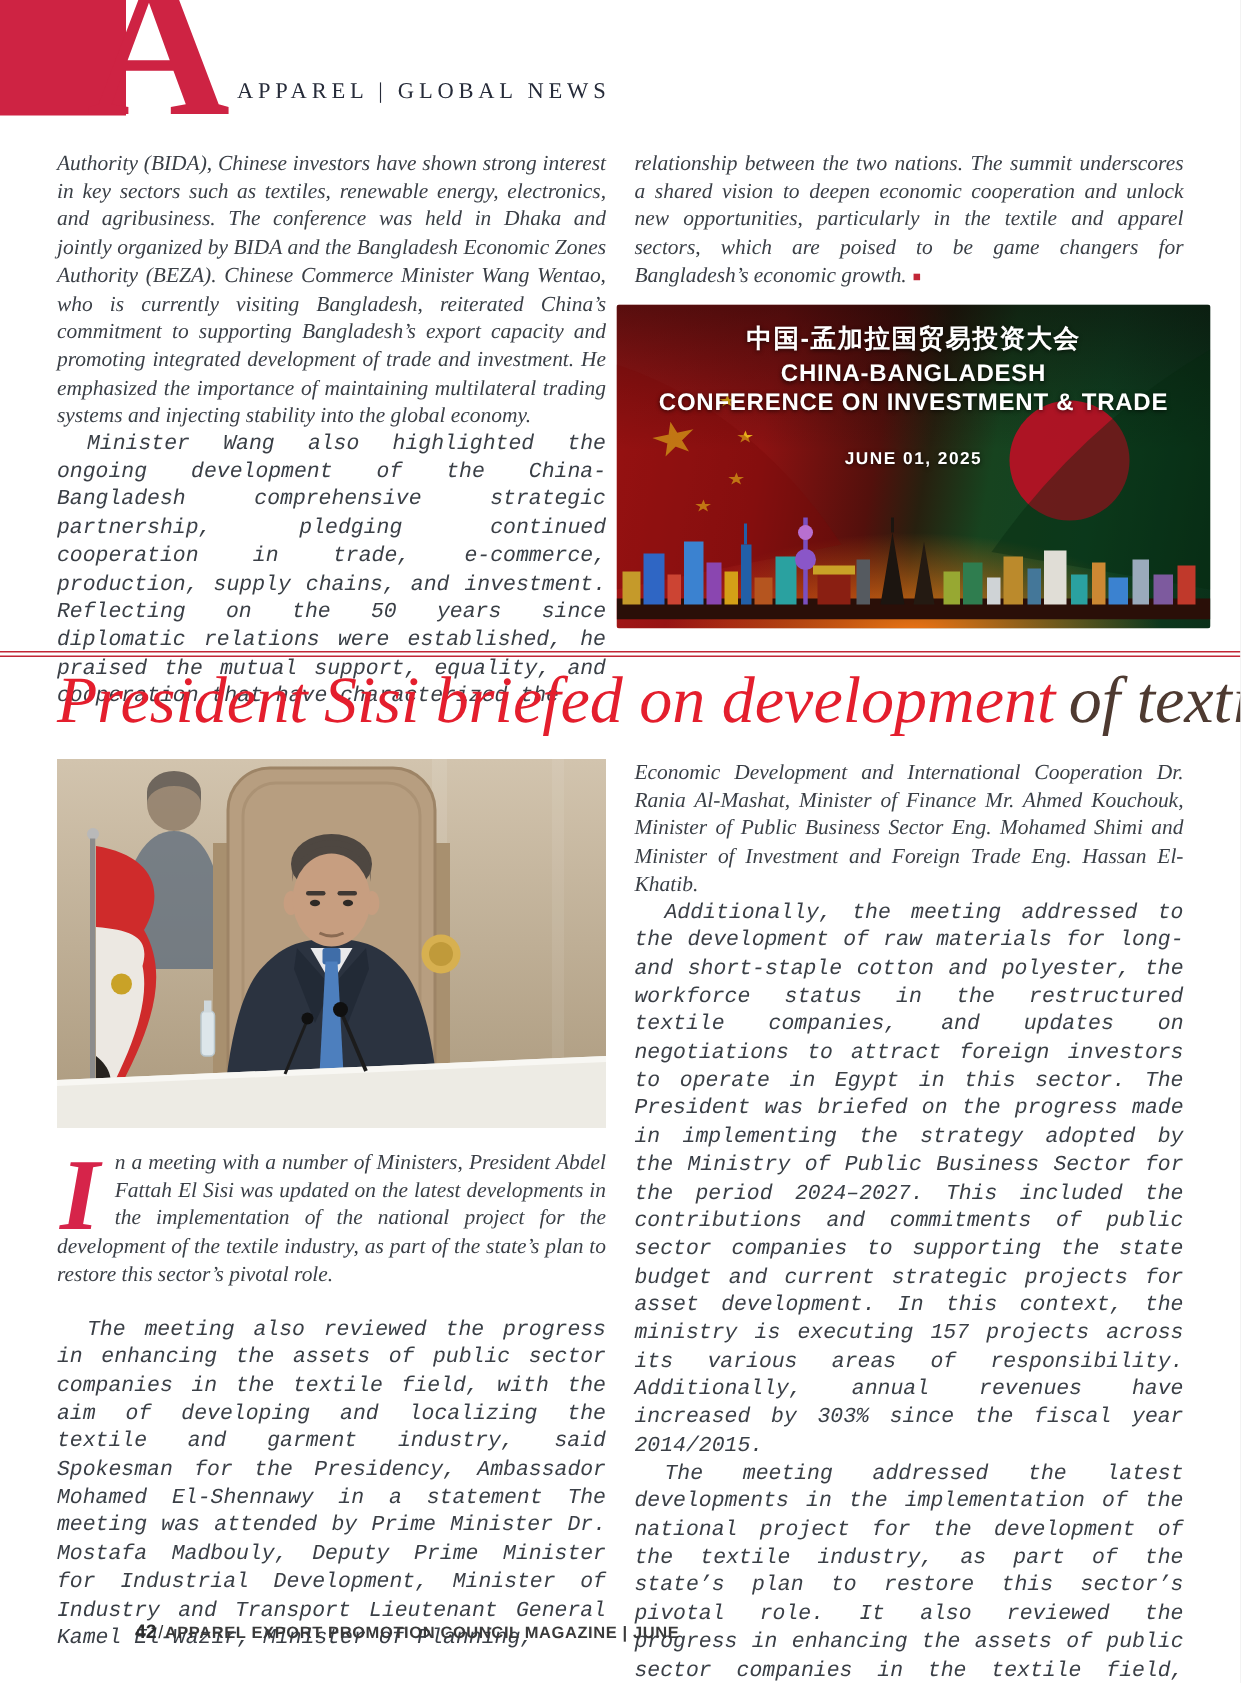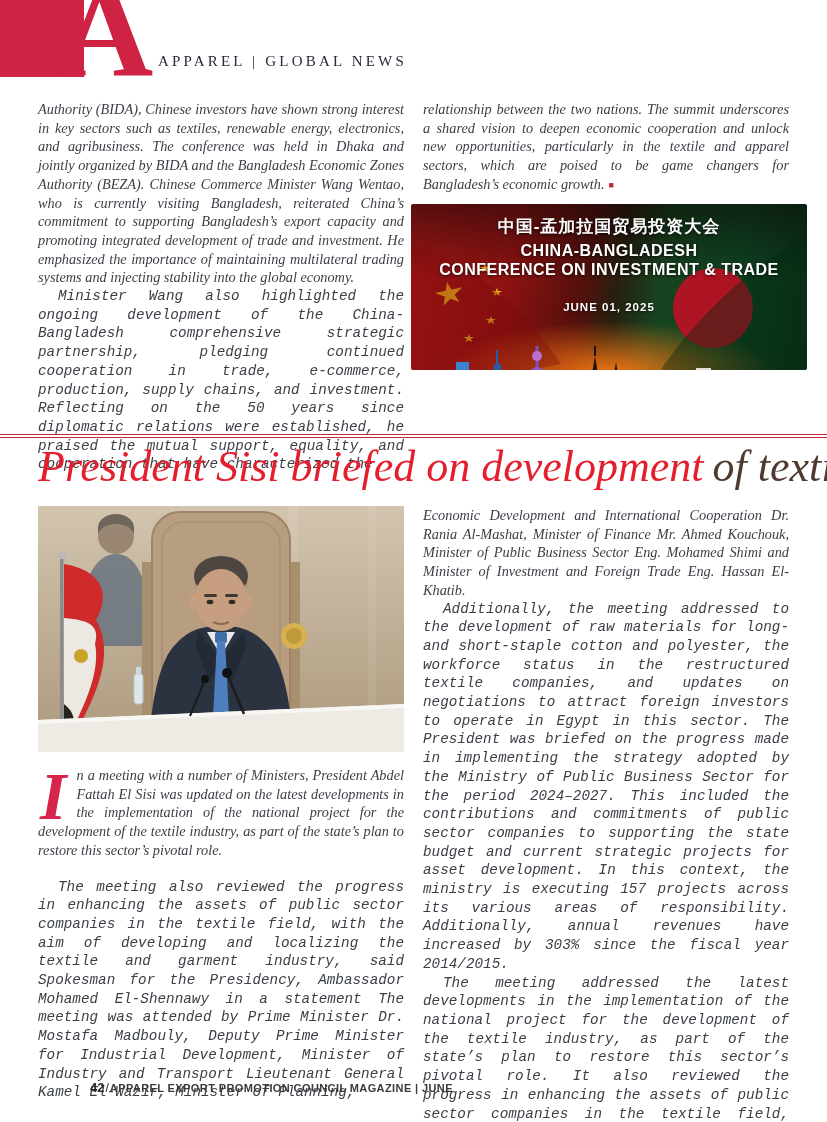--- a/index.html
+++ b/index.html
@@ -19,21 +19,21 @@
   .col{width:366px;}
   .bodytext p{margin:0;font-style:italic;font-size:14.3px;line-height:18.7px;
               text-align:justify;color:#3a3f46;}
   .bodytext p.indent{text-indent:20px;font-family:Liberation Mono, monospace;}
   .a1{top:100px;}
 
   .endmark{display:inline-block;color:#c22737;font-size:9px;vertical-align:1px;
            margin-left:4px;font-style:normal;}
 
   
-  .banner{position:relative;margin-top:9px;margin-left:-12px;width:396px;height:166px;
+  .banner{position:relative;margin-top:9px;margin-left:-12px;width:396px;height:216px;
           border-radius:2px;overflow:hidden;
           background:
             radial-gradient(ellipse 60% 45% at 50% 102%, rgba(255,122,20,.95), rgba(150,40,5,0) 70%),
             linear-gradient(rgba(10,5,5,.5), rgba(0,0,0,0) 45%),
             linear-gradient(100deg,#a81717 0%,#8d1212 26%,#53100c 44%,#27200f 52%,
                             #17431f 62%,#104423 78%,#0a3019 100%);}
   .banner svg{position:absolute;left:0;top:0;}
   .banner-text{position:absolute;left:0;top:0;width:100%;text-align:center;color:#fff;
                font-family:"Liberation Sans",sans-serif;font-weight:bold;
                text-shadow:0 1px 3px rgba(0,0,0,.7);}

